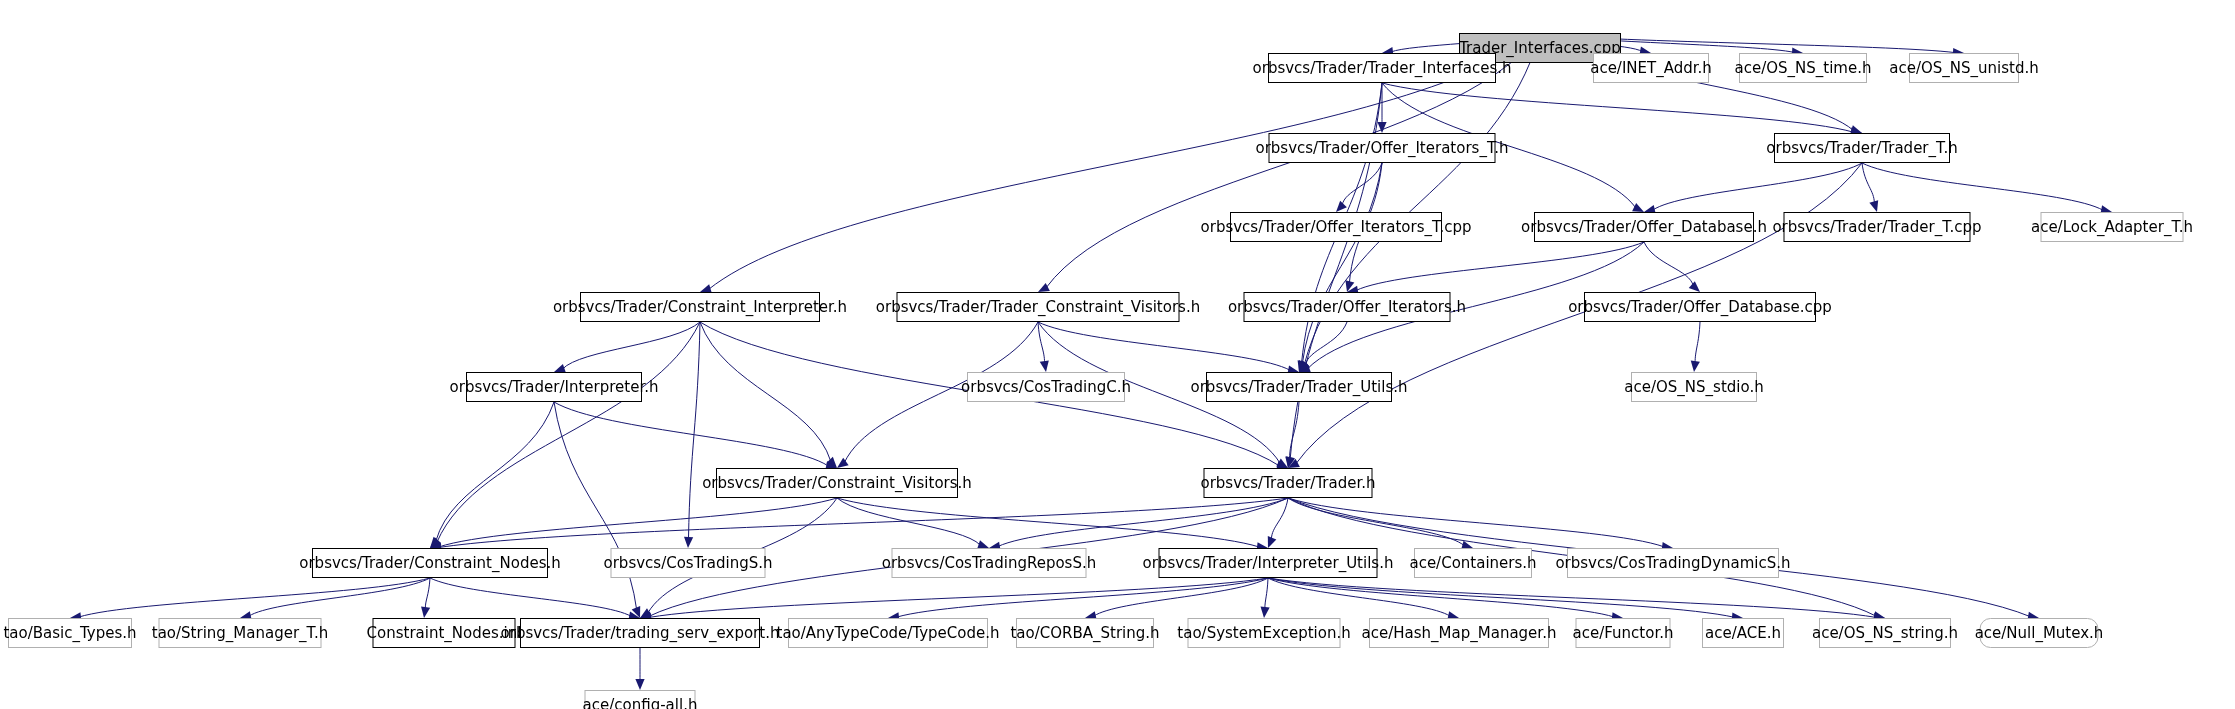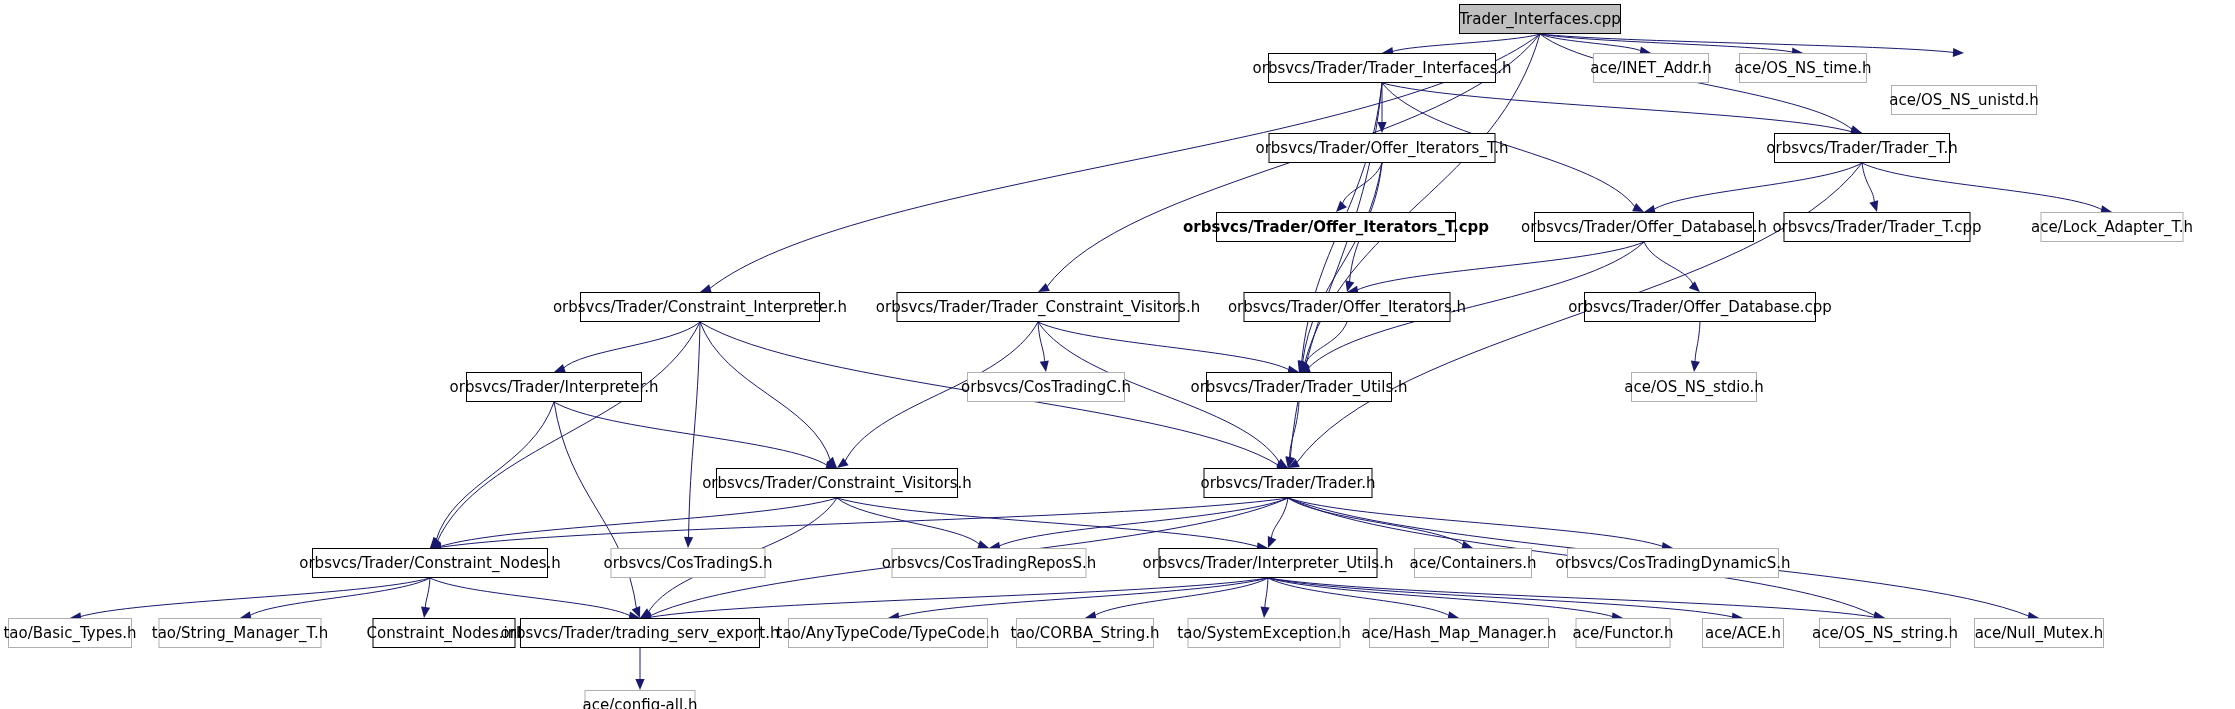--- a/index.html
+++ b/index.html
@@ -22,21 +22,21 @@
     background:#ffffff;
     border:1px solid #b0b0b0;
     color:#000000;
     font-size:15px;
     line-height:1;
     white-space:nowrap;
     padding:0 9px;
     transform:translateX(-50%);
   }
   .node.bold{border:1.5px solid #000000;}
-  .node.root{background:#bfbfbf;border:1.5px solid #000000;}
+  .node.root{background:#bfbfbf;border:1.5px solid #000000;margin-top:29px;}
 </style>
 </head>
 <body>
 
 <div id="canvas">
   <svg id="edge-layer" xmlns="http://www.w3.org/2000/svg">
       <path d="M 1540 34 C 1511.56 42.55, 1410.44 44.45, 1390.9356236596873 51.92546297763255" fill="none" stroke="#191970" stroke-width="1"></path>
       <polygon points="1382,53 1392.372109994852,47.119580435488544 1393.4705256177167,56.25377350983547" fill="#191970"></polygon>
       <path d="M 1540 34 C 1559.98 42.55, 1631.02 44.45, 1642.1290197203875 51.48154391610236" fill="none" stroke="#191970" stroke-width="1"></path>
       <polygon points="1651,53 1639.3815909931482,55.67816581814929 1640.9337905455768,46.610052643434265" fill="#191970"></polygon>
@@ -161,24 +161,24 @@
       <path d="M 1268 578 C 1154.96 596, 753.04 600, 648.9817990430121 617.4279108889801" fill="none" stroke="#191970" stroke-width="1"></path>
       <polygon points="640,618 650.6853532847157,612.7100826867695 651.2701554870915,621.8914772640708" fill="#191970"></polygon>
       <path d="M 640 648 C 640 666.9, 640 671.1, 640 681" fill="none" stroke="#191970" stroke-width="1"></path>
       <polygon points="640,690 635.4,679 644.6,679" fill="#191970"></polygon>
     </svg>
   <div id="node-layer">
       <div class="node root" style="left: 1540px; top: 4px; width: 162px;">Trader_Interfaces.cpp</div>
       <div class="node bold" style="left: 1382px; top: 53px; width: 228px;">orbsvcs/Trader/Trader_Interfaces.h</div>
       <div class="node" style="left: 1651px; top: 53px; width: 116px;">ace/INET_Addr.h</div>
       <div class="node" style="left: 1803px; top: 53px; width: 128px;">ace/OS_NS_time.h</div>
-      <div class="node" style="left: 1964px; top: 53px; width: 146px; margin-top: 32px;">ace/OS_NS_unistd.h</div>
+      <div class="node" style="left: 1964px; top: 53px; width: 110px;">ace/OS_NS_unistd.h</div>
       <div class="node bold" style="left: 1382px; top: 133px; width: 227px;">orbsvcs/Trader/Offer_Iterators_T.h</div>
       <div class="node bold" style="left: 1862px; top: 133px; width: 176px;">orbsvcs/Trader/Trader_T.h</div>
-      <div class="node bold" style="left: 1336px; top: 212px; width: 240px; font-weight: bold;">orbsvcs/Trader/Offer_Iterators_T.cpp</div>
+      <div class="node bold" style="left: 1336px; top: 212px; width: 212px;">orbsvcs/Trader/Offer_Iterators_T.cpp</div>
       <div class="node bold" style="left: 1644px; top: 212px; width: 220px;">orbsvcs/Trader/Offer_Database.h</div>
       <div class="node bold" style="left: 1877px; top: 212px; width: 187px;">orbsvcs/Trader/Trader_T.cpp</div>
       <div class="node" style="left: 2112px; top: 212px; width: 143px;">ace/Lock_Adapter_T.h</div>
       <div class="node bold" style="left: 700px; top: 292px; width: 240px;">orbsvcs/Trader/Constraint_Interpreter.h</div>
       <div class="node bold" style="left: 1038px; top: 292px; width: 283px;">orbsvcs/Trader/Trader_Constraint_Visitors.h</div>
       <div class="node bold" style="left: 1347px; top: 292px; width: 207px;">orbsvcs/Trader/Offer_Iterators.h</div>
       <div class="node bold" style="left: 1700px; top: 292px; width: 232px;">orbsvcs/Trader/Offer_Database.cpp</div>
       <div class="node bold" style="left: 554px; top: 372px; width: 176px;">orbsvcs/Trader/Interpreter.h</div>
       <div class="node" style="left: 1046px; top: 372px; width: 158px;">orbsvcs/CosTradingC.h</div>
       <div class="node bold" style="left: 1299px; top: 372px; width: 186px;">orbsvcs/Trader/Trader_Utils.h</div>
@@ -195,16 +195,16 @@
       <div class="node" style="left: 240px; top: 618px; width: 163px;">tao/String_Manager_T.h</div>
       <div class="node bold" style="left: 444px; top: 618px; width: 143px;">Constraint_Nodes.inl</div>
       <div class="node bold" style="left: 640px; top: 618px; width: 240px;">orbsvcs/Trader/trading_serv_export.h</div>
       <div class="node" style="left: 888px; top: 618px; width: 200px;">tao/AnyTypeCode/TypeCode.h</div>
       <div class="node" style="left: 1085px; top: 618px; width: 138px;">tao/CORBA_String.h</div>
       <div class="node" style="left: 1264px; top: 618px; width: 153px;">tao/SystemException.h</div>
       <div class="node" style="left: 1459px; top: 618px; width: 180px;">ace/Hash_Map_Manager.h</div>
       <div class="node" style="left: 1623px; top: 618px; width: 95px;">ace/Functor.h</div>
       <div class="node" style="left: 1743px; top: 618px; width: 82px;">ace/ACE.h</div>
       <div class="node" style="left: 1885px; top: 618px; width: 132px;">ace/OS_NS_string.h</div>
-      <div class="node" style="left: 2039px; top: 618px; width: 130px;">ace/Null_Mutex.h</div>
+      <div class="node" style="left: 2039px; top: 618px; width: 119px; border-radius: 11px;">ace/Null_Mutex.h</div>
       <div class="node" style="left: 640px; top: 690px; width: 111px;">ace/config-all.h</div>
     </div>
 </div>
 
 </body></html>

